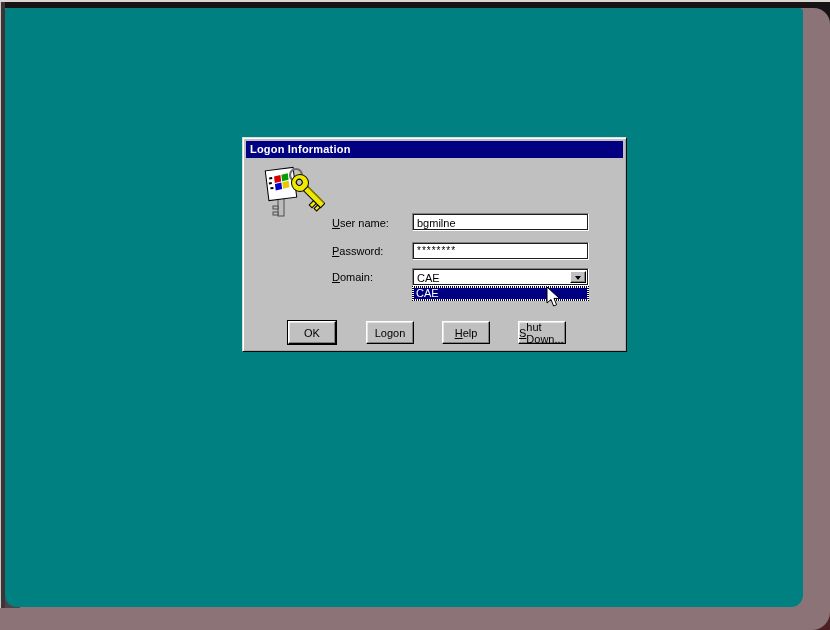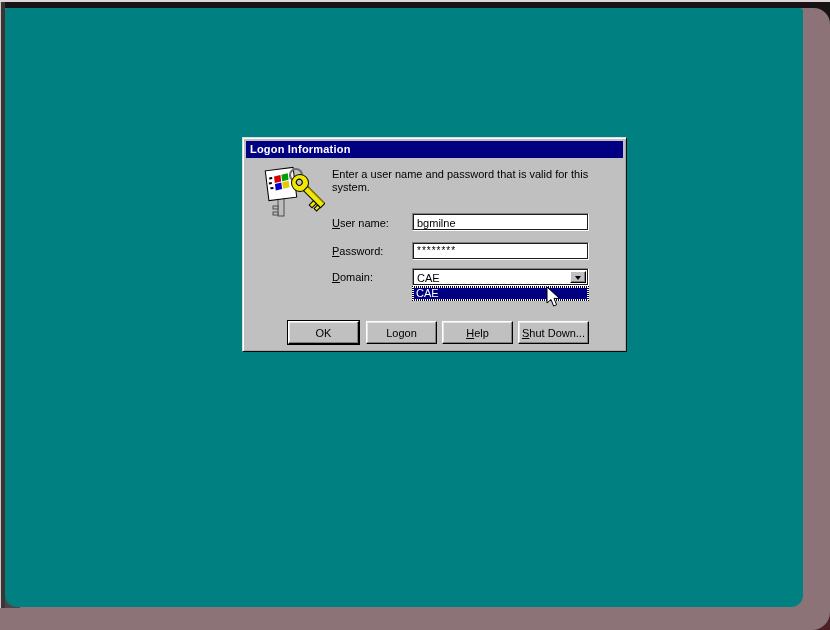--- a/index.html
+++ b/index.html
@@ -38,21 +38,21 @@
 
   .combo-btn{position:absolute;top:2px;right:2px;bottom:2px;width:16px;background:#c0c0c0;
     border:1px solid;border-color:#ffffff #000 #000 #ffffff;box-shadow:inset -1px -1px 0 #828282;
     display:flex;align-items:center;justify-content:center;box-sizing:border-box;}
   .tri-down{width:0;height:0;border:3px solid transparent;border-top:4px solid #000;margin-top:4px;}
 
   .dropdown{position:absolute;left:169px;top:148px;width:177px;background:#fff;border:1px dotted #000;box-sizing:border-box;}
   .list-row{height:13px;line-height:13px;padding-left:3px;white-space:nowrap;overflow:hidden;}
   .list-row.selected{background:#000080;color:#fff;outline:1px dotted #fff;outline-offset:-1px;}
 
-  .btn{position:absolute;top:183px;width:71px;height:23px;background:#c0c0c0;box-sizing:border-box;
+  .btn{position:absolute;top:183px;width:48px;height:23px;background:#c0c0c0;box-sizing:border-box;
     border:1px solid;border-color:#ffffff #000 #000 #ffffff;
     box-shadow:inset -1px -1px 0 #828282, inset 1px 1px 0 #e6e6e6;
     display:flex;align-items:center;justify-content:center;font-size:11px;cursor:default;}
   .btn.default{outline:1px solid #000;}
 
   .icon-box{position:absolute;left:20px;top:26px;width:62px;height:60px;}
   .cursor{position:absolute;left:546px;top:286px;width:16px;height:23px;}
 </style>
 </head>
 <body>
@@ -103,21 +103,20 @@
           <circle cx="37" cy="19" r="8.5" fill="#f0e800" stroke="#000" stroke-width="1"></circle>
           <circle cx="37" cy="18" r="3" fill="#c0c0c0" stroke="#000" stroke-width="1"></circle>
           <rect x="34" y="27" width="6" height="24" fill="#f0e800" stroke="#000" stroke-width="1"></rect>
           <rect x="28" y="41" width="6" height="4" fill="#f0e800" stroke="#000" stroke-width="1"></rect>
           <rect x="29" y="47" width="5" height="3.5" fill="#f0e800" stroke="#000" stroke-width="1"></rect>
           <line x1="40" y1="28" x2="40" y2="50" stroke="#8a8000" stroke-width="1.5"></line>
         </g>
       </svg>
     </div>
 
-    <div class="instruction">Enter a user name and password that is valid for this system.</div>
 
     <div class="fld-label" style="top:79px"><u>U</u>ser name:</div>
     <div class="sunken" style="top:75px">
       <div class="fld-text">bgmilne</div>
     </div>
 
     <div class="fld-label" style="top:107px"><u>P</u>assword:</div>
     <div class="sunken" style="top:104px">
       <div class="fld-text pw-text">********</div>
     </div>

